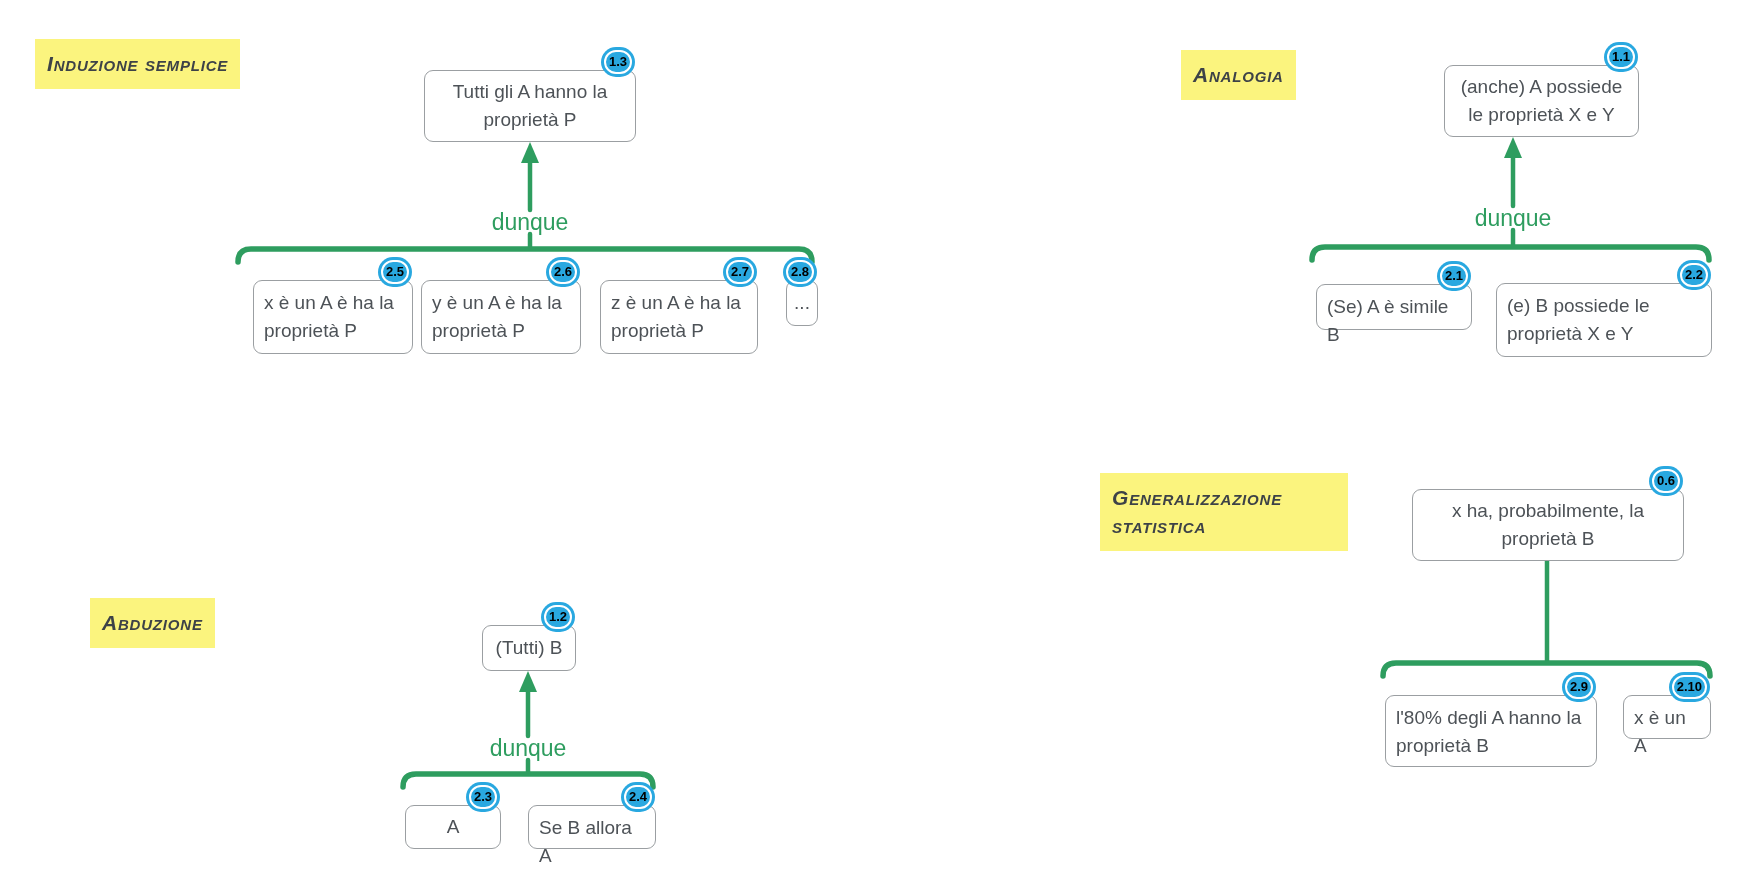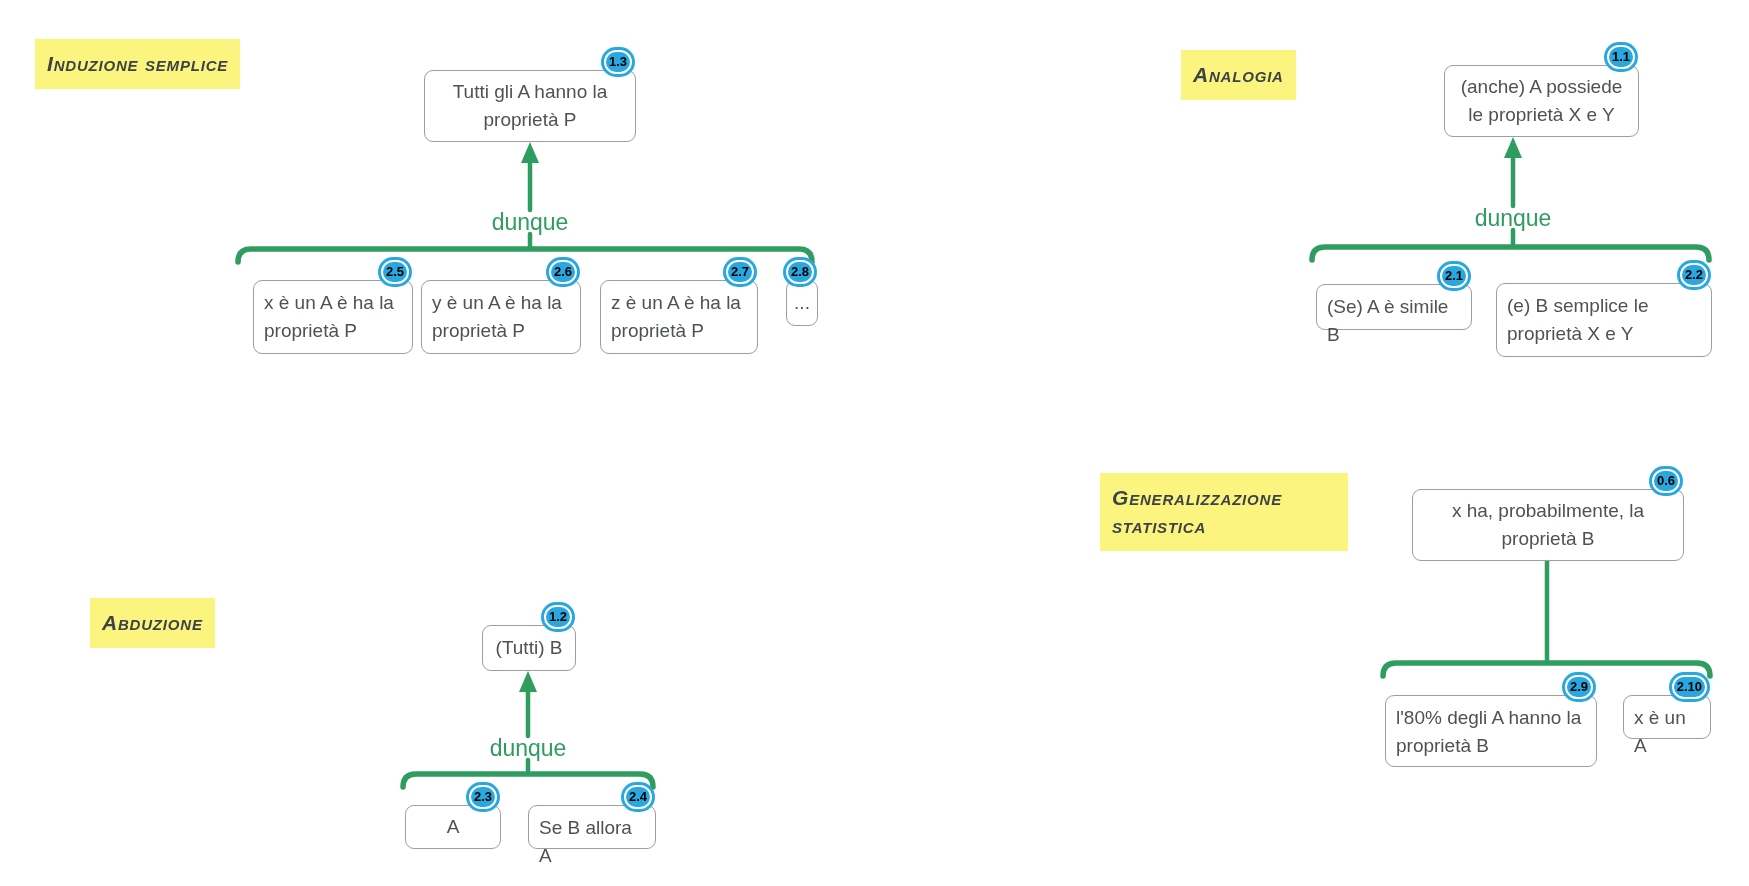--- a/index.html
+++ b/index.html
@@ -155,21 +155,21 @@
       <span class="badge">1.1</span>
       <span>(anche) A possiede le proprietà X e Y</span>
     </div>
     <div class="dunque" style="left:1513px; top:208px;">dunque</div>
     <div class="node" style="left:1316px; top:284px; width:156px; height:46px;">
       <span class="badge">2.1</span>
       <span>(Se) A è simile B</span>
     </div>
     <div class="node" style="left:1496px; top:283px; width:216px; height:74px;">
       <span class="badge">2.2</span>
-      <span>(e) B semplice le proprietà X e Y</span>
+      <span>(e) B possiede le proprietà X e Y</span>
     </div>
   </section>
 
   
   <section class="diagram">
     <div class="title-label" style="left:90px; top:598px;">
       <span>Abduzione</span>
     </div>
     <div class="node centered" style="left:482px; top:625px; width:94px; height:46px;">
       <span class="badge">1.2</span>

